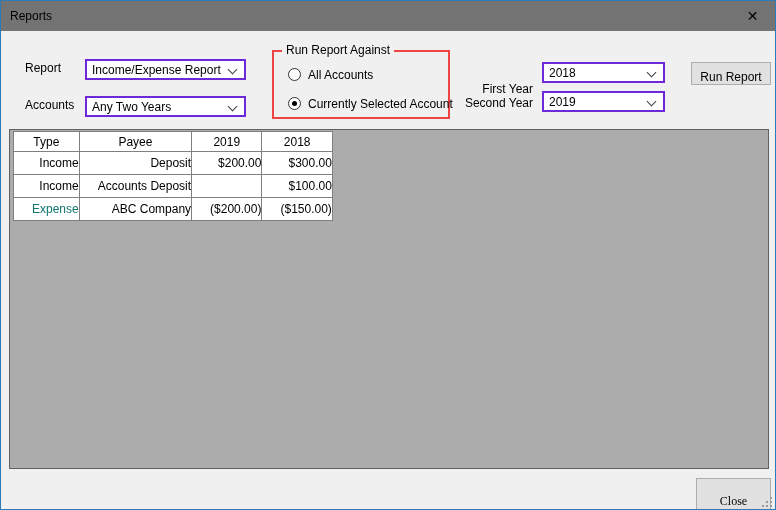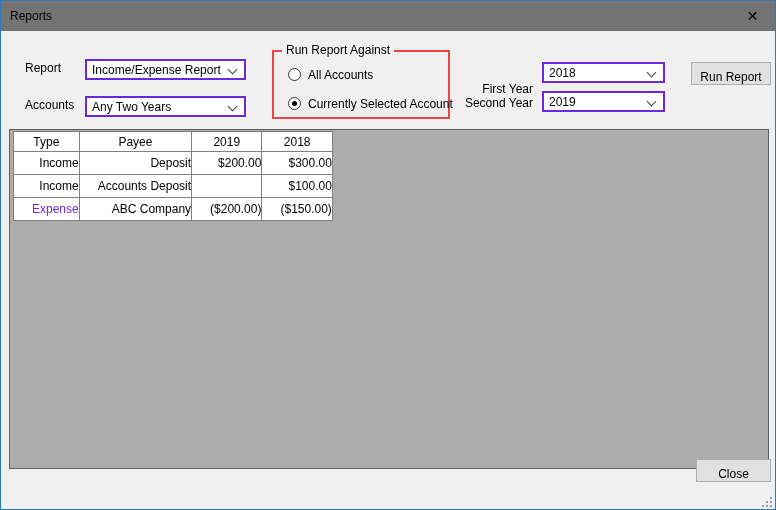--- a/index.html
+++ b/index.html
@@ -68,21 +68,21 @@
     position:absolute; left:3px; top:1px;
     border-collapse:collapse; table-layout:fixed; background:#fff;
   }
   table.grid th, table.grid td {
     border:1px solid #808080; font-weight:normal; font-size:12px;
     overflow:hidden; white-space:nowrap;
   }
   table.grid th { height:20px; text-align:center; background:#fff; }
   table.grid td { height:23px; text-align:right; padding-left:18px; background:#fff; }
   td.cell-income  { background:#089008; color:#000; }
-  td.cell-expense { background:#f40000; color:#6d28d9; }
+  td.cell-expense { background:#f40000; color:#0f766e; }
   td.cell-selected{ background:#1177d7; }
 
   .resize-grip {
     position:absolute; right:3px; bottom:3px; width:10px; height:10px;
   }
   .resize-grip::before {
     content:""; position:absolute; width:2px; height:2px; background:#9a9a9a;
     left:8px; top:8px;
     box-shadow:0 -4px 0 #9a9a9a, 0 -8px 0 #9a9a9a, -4px 0 0 #9a9a9a,
                -8px 0 0 #9a9a9a, -4px -4px 0 #9a9a9a;
@@ -170,19 +170,19 @@
         <tr>
           <td class="cell-expense">Expense</td>
           <td>ABC Company</td>
           <td>($200.00)</td>
           <td>($150.00)</td>
         </tr>
       </tbody>
         </table>
     </div>
 
-    <div class="btn" style="left:695px; top:428px; width:75px; height:23px;">
+    <div class="btn" style="left:695px; top:447px; width:75px; height:32px;font-family:Liberation Serif, serif;">
       <span>Close</span>
     </div>
 
     <div class="resize-grip"></div>
   </div>
 </div>
 
 </body></html>

